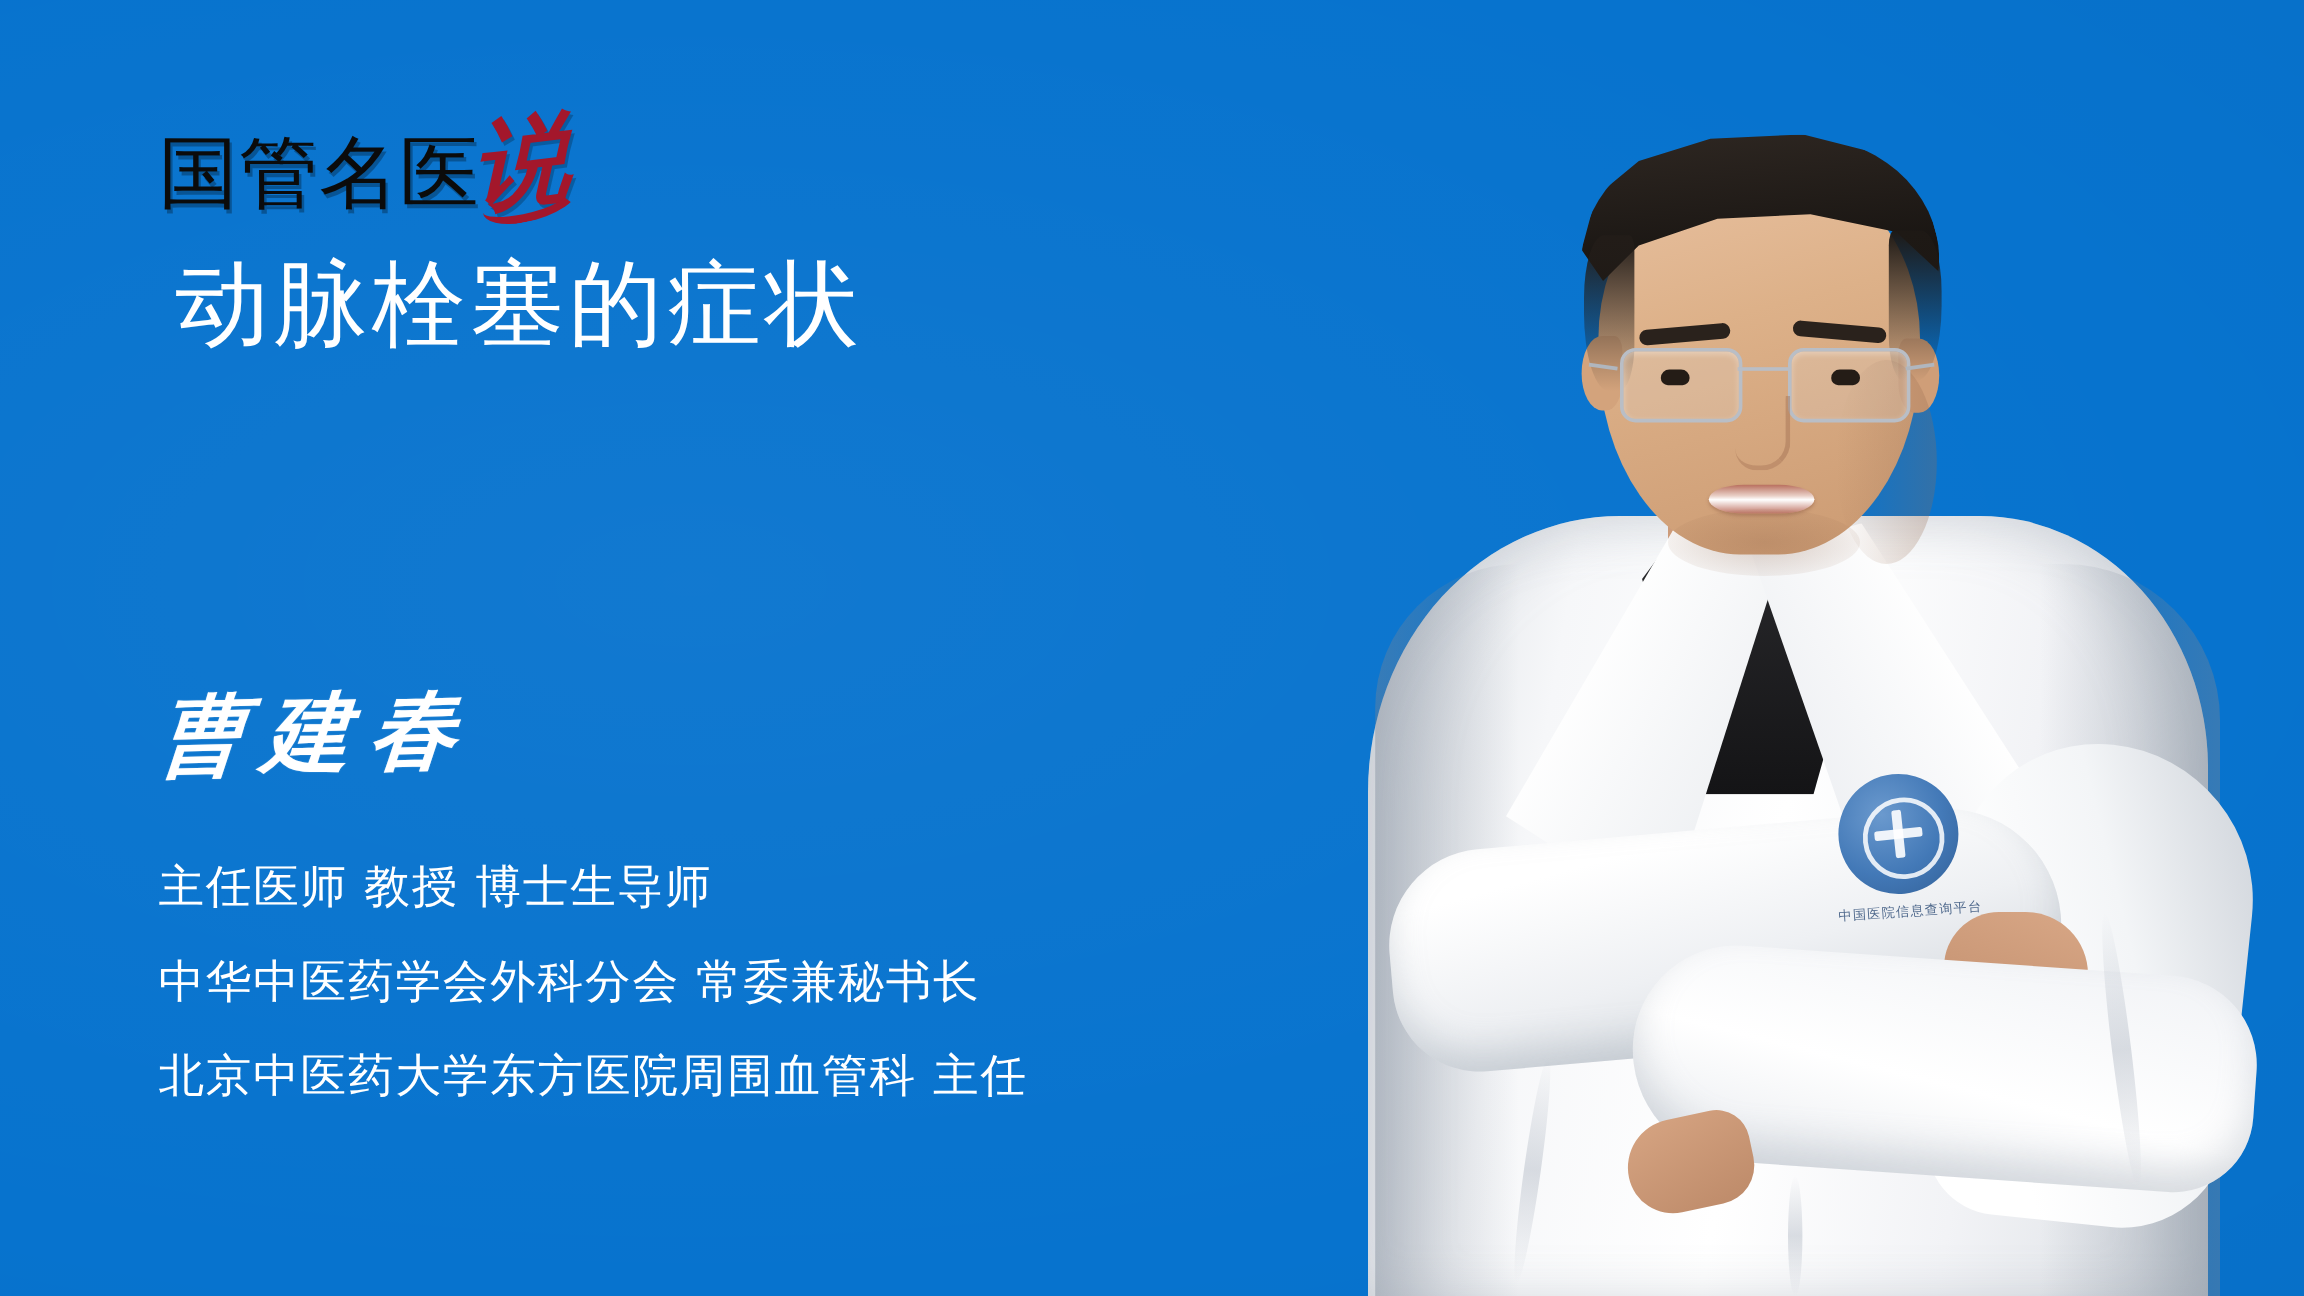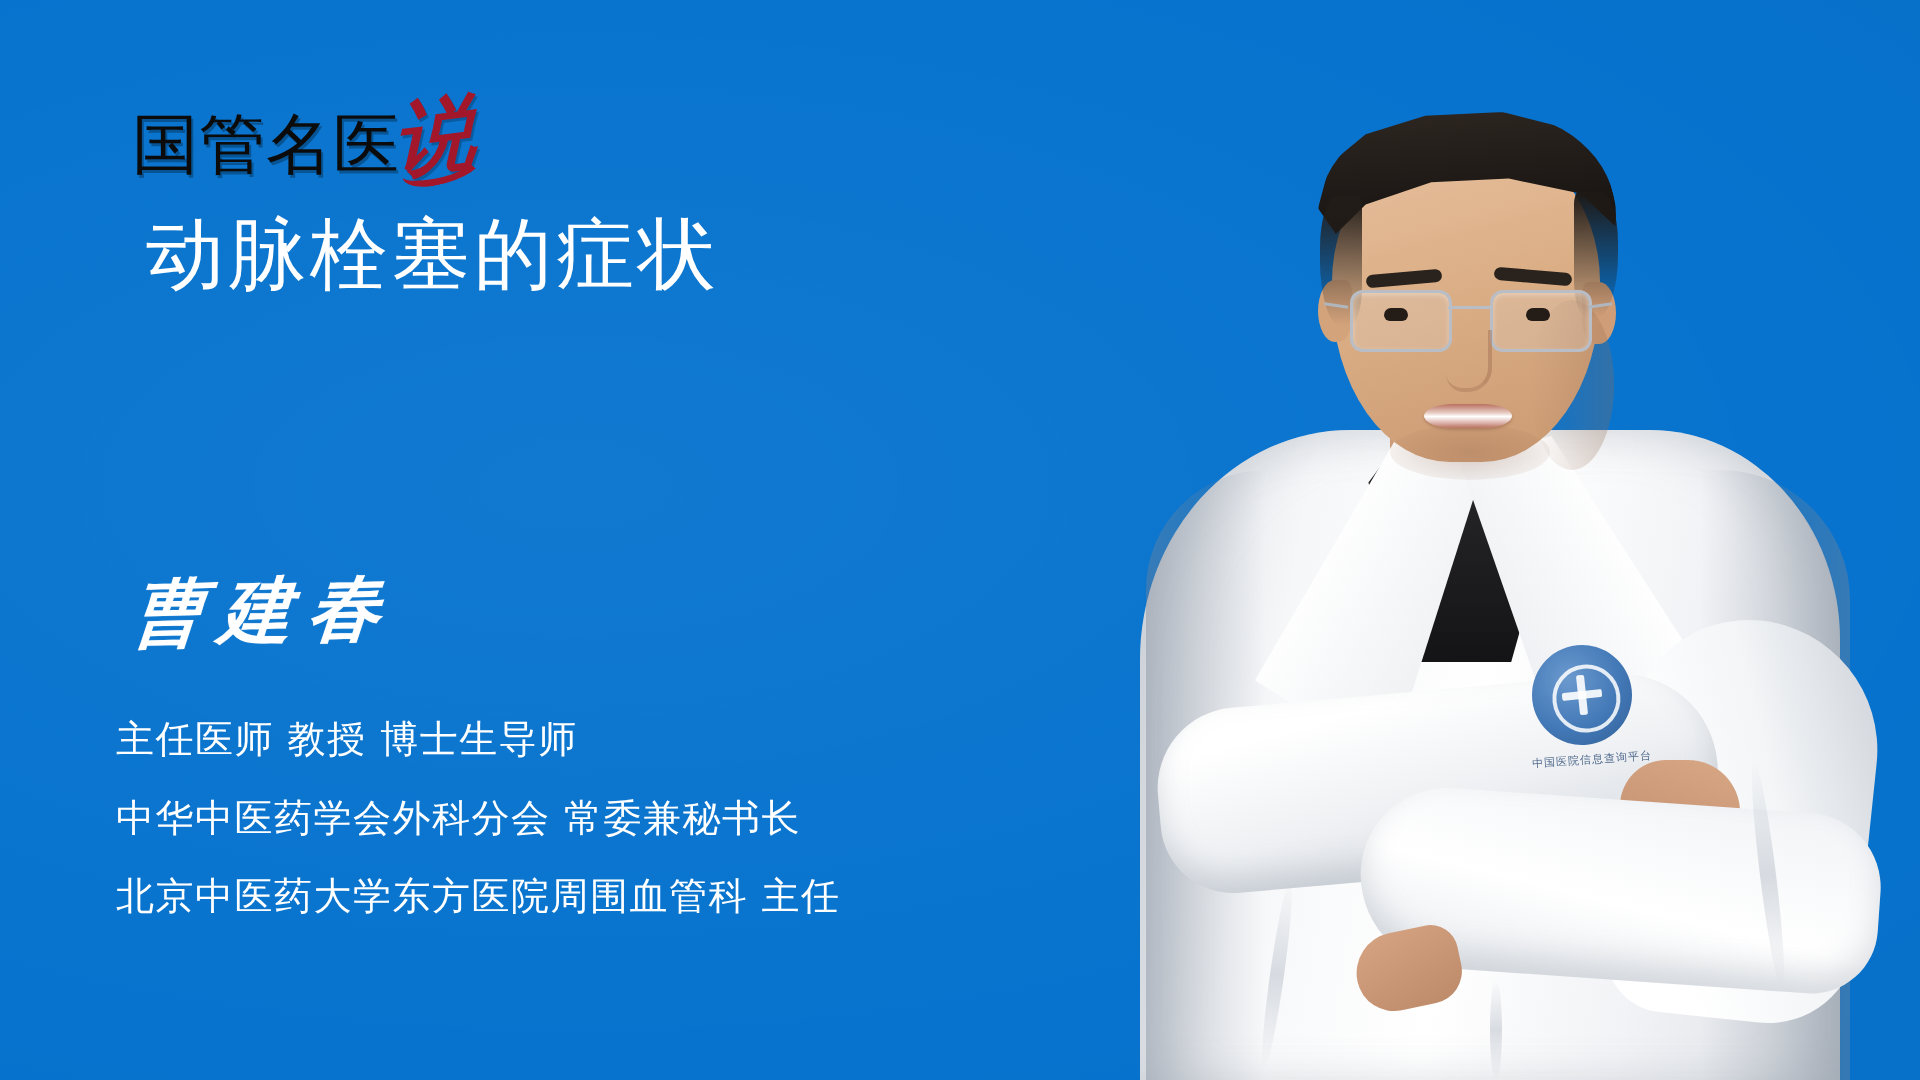--- a/index.html
+++ b/index.html
@@ -107,21 +107,21 @@
     font-family: "DejaVu Serif", "Liberation Serif", serif;
     transform: skewX(-6deg) rotate(-1.5deg);
     transform-origin: left center;
     white-space: nowrap;
     text-shadow: 0 0 1px rgba(255,255,255,0.5);
   }
 
   
   .credentials {
     position: absolute;
-    left: 116px;
+    left: 132px;
     top: 718px;
     display: flex;
     flex-direction: column;
     gap: 36px;
   }
   .cred-line {
     font-size: 38px;
     line-height: 1.12;
     color: #ffffff;
     letter-spacing: 1.5px;

